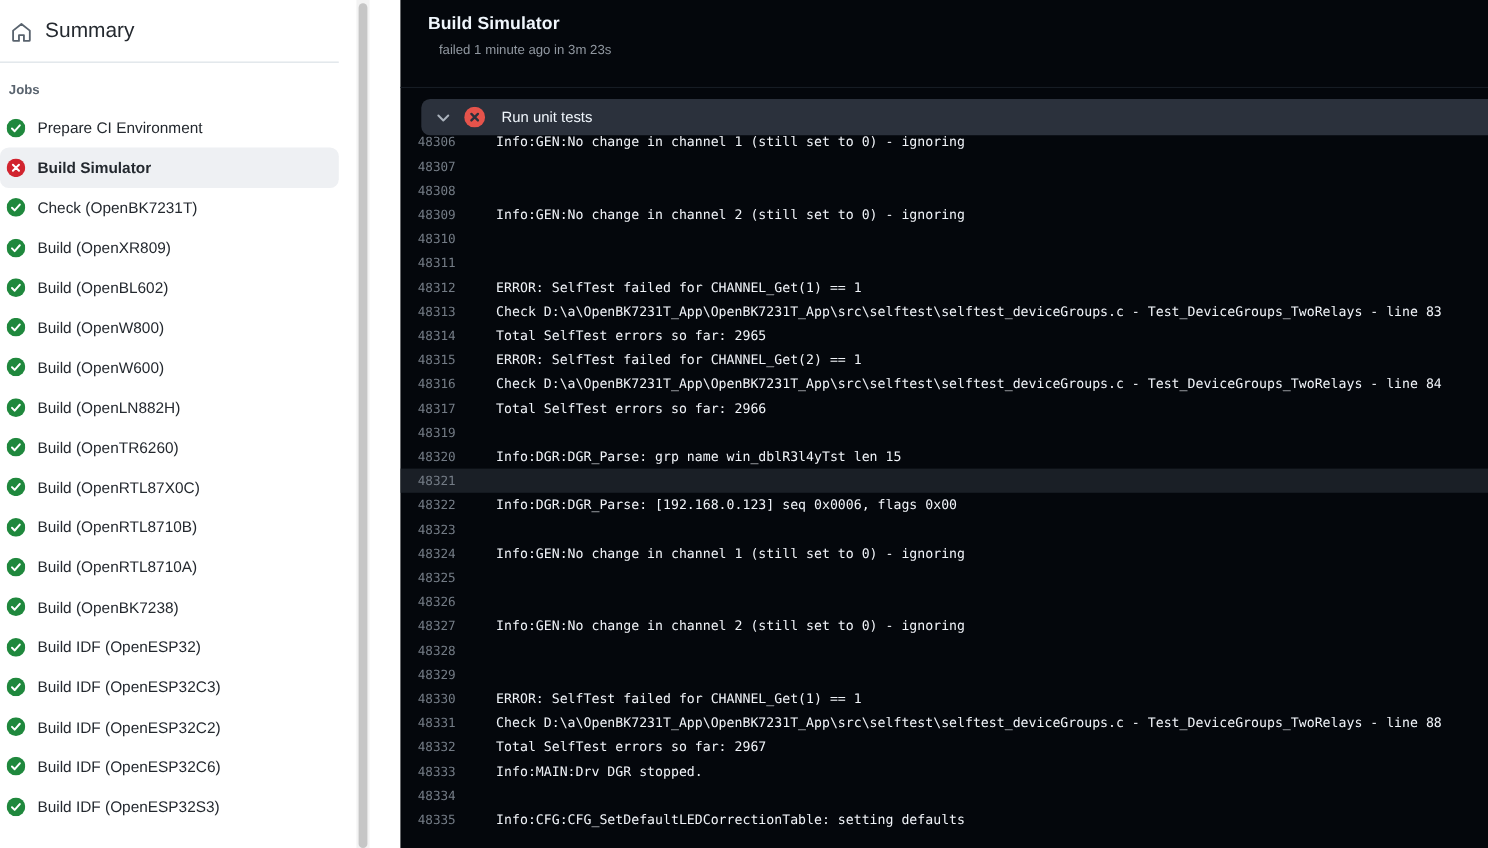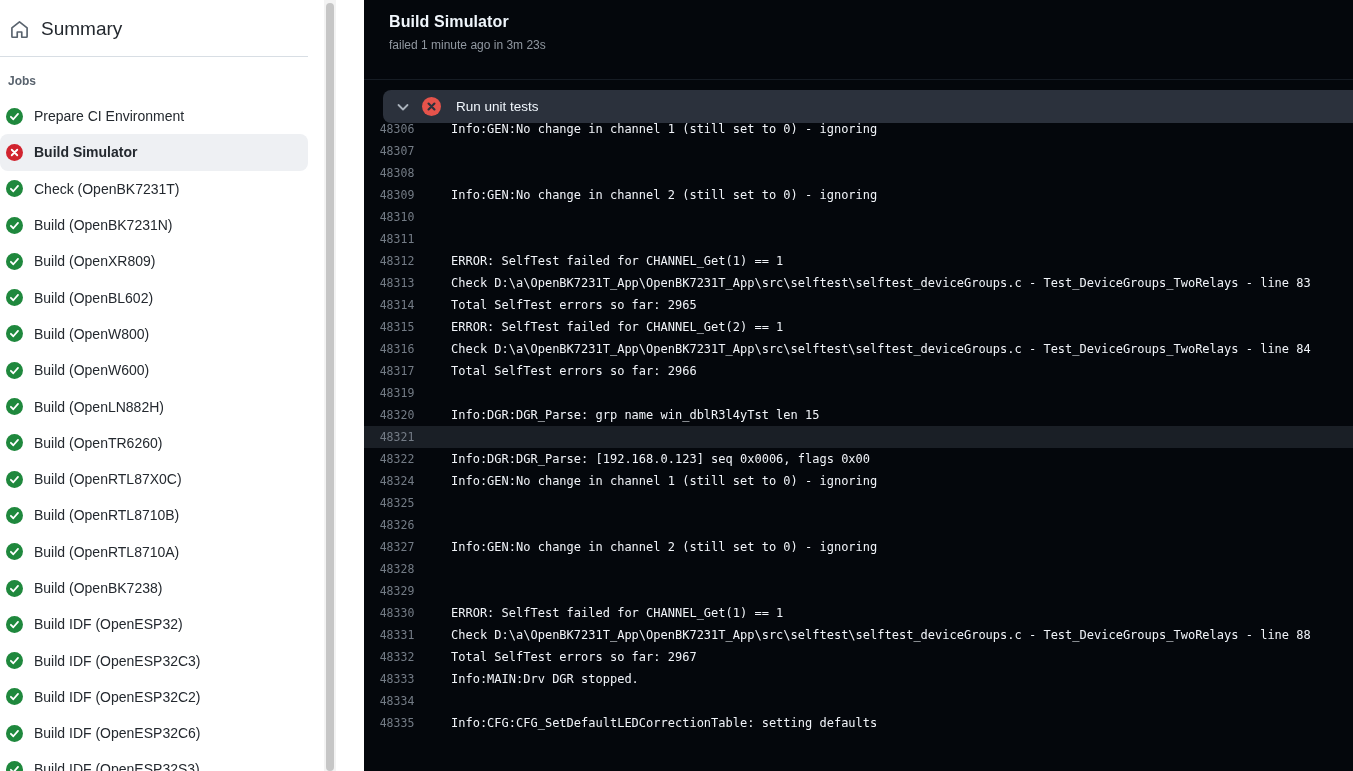--- a/index.html
+++ b/index.html
@@ -31,21 +31,21 @@
   .job-item.failure .ico svg.icon-failure { display: block; }
 
   
   .sb-track { position: absolute; left: 324px; top: 0; width: 12px; height: 771px; background: #f3f3f3; }
   .sb-thumb { position: absolute; left: 2px; top: 3px; width: 8px; height: 768px; background: #c6c6c6; border-radius: 4px; }
 
   
   .main { position: absolute; left: 364px; top: 0; width: 989px; height: 771px; background: #04070c; }
   .main-header { padding: 13px 24px 0 25px; }
   .main-title { font-size: 16px; font-weight: 700; color: #f0f6fc; letter-spacing: .1px; }
-  .main-subtitle { font-size: 12px; color: #9198a1; margin-top: 7px; }
+  .main-subtitle { font-size: 12px; color: #9198a1; margin-top: 7px; margin-left: 10px; }
   .header-divider { position: absolute; top: 79px; left: 0; width: 100%; height: 1px; background: #161c24; }
 
   .log-viewport { position: absolute; top: 80px; left: 0; right: 0; bottom: 0; overflow: hidden; }
 
   .step-header {
     position: absolute; top: 10px; left: 19px; right: -10px; height: 33px;
     background: #2b313c; border-radius: 8px; z-index: 5;
     display: flex; align-items: center; cursor: pointer;
   }
   .step-header .chev { display: flex; margin-left: 12px; width: 16px; height: 16px; }
@@ -108,30 +108,20 @@
     <span class="ico">
       <svg class="icon-success" width="17" height="17" viewBox="0 0 16 16">
         <circle cx="8" cy="8" r="8" fill="#1f883d"></circle>
         <path d="M4.6 8.3 l2.3 2.3 4.4-5" fill="none" stroke="#ffffff" stroke-width="1.7" stroke-linecap="round" stroke-linejoin="round"></path>
       </svg>
 
     </span>
     <span class="job-label">Check (OpenBK7231T)</span>
   </div>
 
-  <div class="job-item success">
-    <span class="ico">
-      <svg class="icon-success" width="17" height="17" viewBox="0 0 16 16">
-        <circle cx="8" cy="8" r="8" fill="#1f883d"></circle>
-        <path d="M4.6 8.3 l2.3 2.3 4.4-5" fill="none" stroke="#ffffff" stroke-width="1.7" stroke-linecap="round" stroke-linejoin="round"></path>
-      </svg>
-
-    </span>
-    <span class="job-label">Build (OpenBK7231N)</span>
-  </div>
 
   <div class="job-item success">
     <span class="ico">
       <svg class="icon-success" width="17" height="17" viewBox="0 0 16 16">
         <circle cx="8" cy="8" r="8" fill="#1f883d"></circle>
         <path d="M4.6 8.3 l2.3 2.3 4.4-5" fill="none" stroke="#ffffff" stroke-width="1.7" stroke-linecap="round" stroke-linejoin="round"></path>
       </svg>
 
     </span>
     <span class="job-label">Build (OpenXR809)</span>
@@ -394,20 +384,24 @@
   <div class="log-row highlight">
     <span class="log-num">48321</span>
     <span class="log-text"></span>
   </div>
 
   <div class="log-row">
     <span class="log-num">48322</span>
     <span class="log-text">Info:DGR:DGR_Parse: [192.168.0.123] seq 0x0006, flags 0x00</span>
   </div>
 
+  <div class="log-row">
+    <span class="log-num">48323</span>
+    <span class="log-text"></span>
+  </div>
 
   <div class="log-row">
     <span class="log-num">48324</span>
     <span class="log-text">Info:GEN:No change in channel 1 (still set to 0) - ignoring</span>
   </div>
 
   <div class="log-row">
     <span class="log-num">48325</span>
     <span class="log-text"></span>
   </div>

